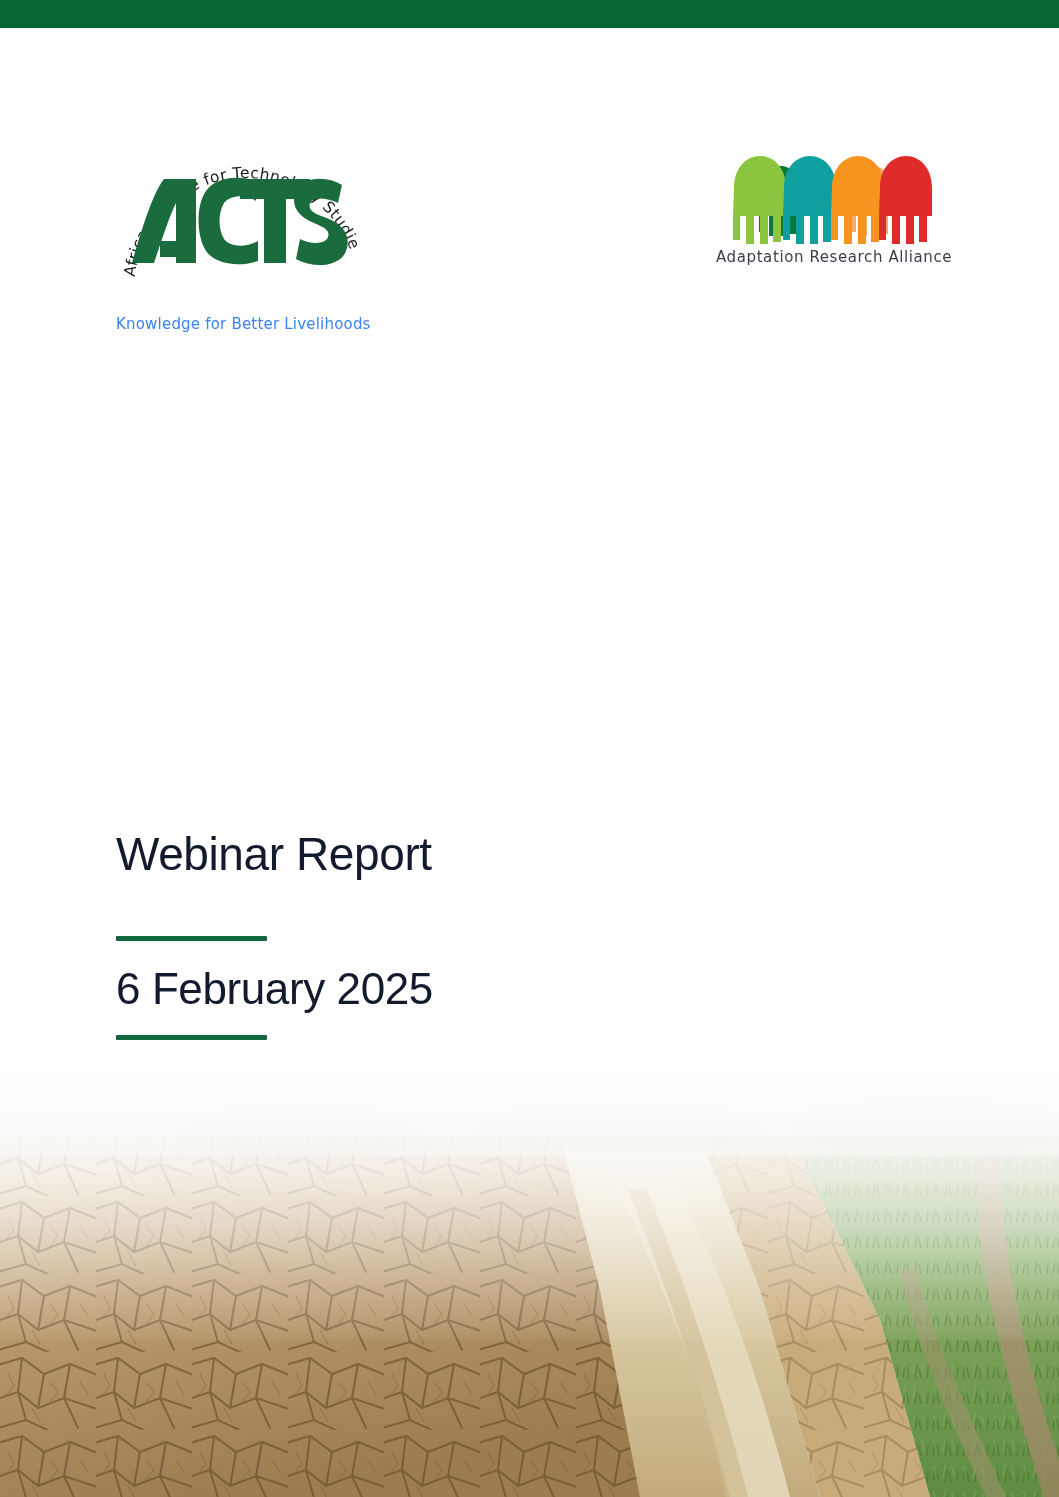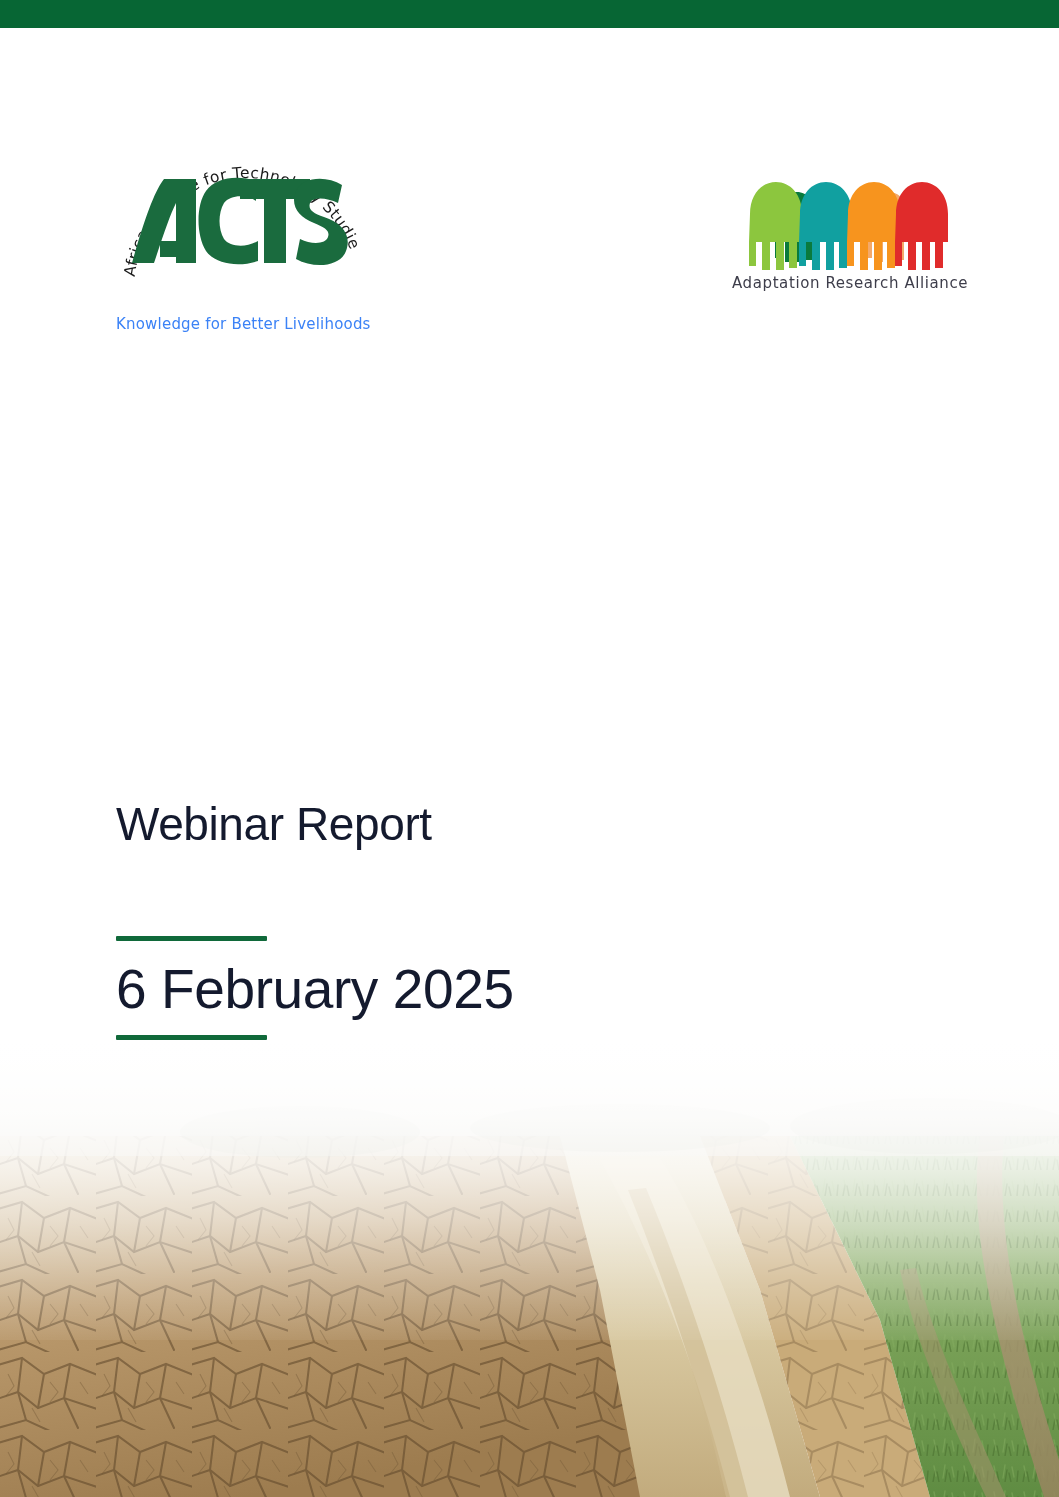--- a/index.html
+++ b/index.html
@@ -68,24 +68,23 @@
     letter-spacing: 0.2px;
     color: #3b82f6;
     white-space: nowrap;
     margin-top: 44px;
   }
 
   
   .ara-logo {
     position: absolute;
     left: 716px;
-    top: 148px;
+    top: 122px;
     width: 230px;
     height: 140px;
-    margin-left: 16px;
   }
   .ara-hands {
     position: absolute;
     left: 10px;
     top: 0px;
     width: 210px;
     height: 96px;
   }
   .ara-tag {
     position: absolute;
@@ -115,21 +114,21 @@
     line-height: 55px;
     letter-spacing: -0.2px;
     color: #126a3a;
     transform: scaleX(0.94);
     transform-origin: left top;
   }
 
   .subtitle {
     position: absolute;
     left: 116px;
-    top: 796px;
+    top: 826px;
     margin: 0;
     font-family: "Liberation Sans", sans-serif;
     font-weight: normal;
     font-size: 46px;
     line-height: 56px;
     color: #141a2e;
     letter-spacing: -0.4px;
   }
 
   
@@ -142,21 +141,21 @@
   .rule {
     width: 151px;
     height: 5px;
     background: #10693a;
     border-radius: 1px;
   }
   .date-text {
     margin: 0;
     padding: 22px 0 20px 0;
     font-family: "Liberation Sans", sans-serif;
-    font-size: 55px;
+    font-size: 44px;
     line-height: 52px;
     color: #141a2e;
     letter-spacing: -0.4px;
   }
 
   
   .photo {
     position: absolute;
     left: 0;
     top: 1040px;

